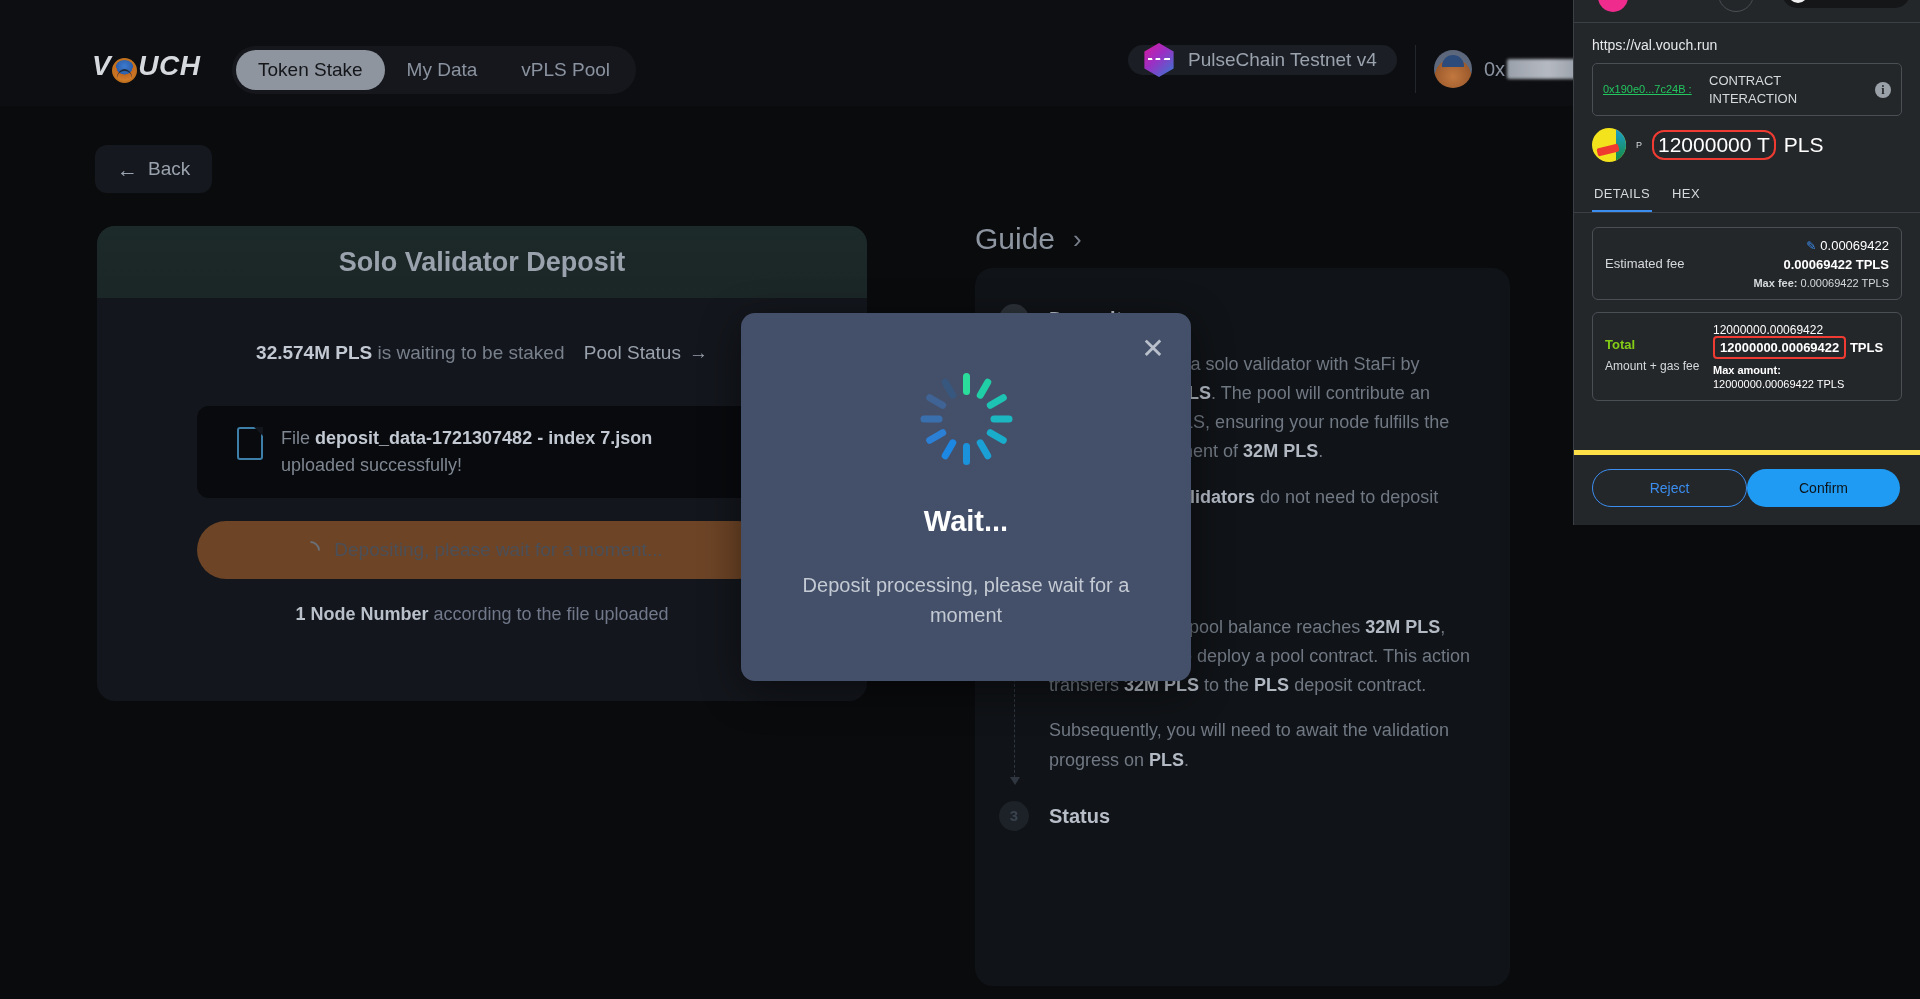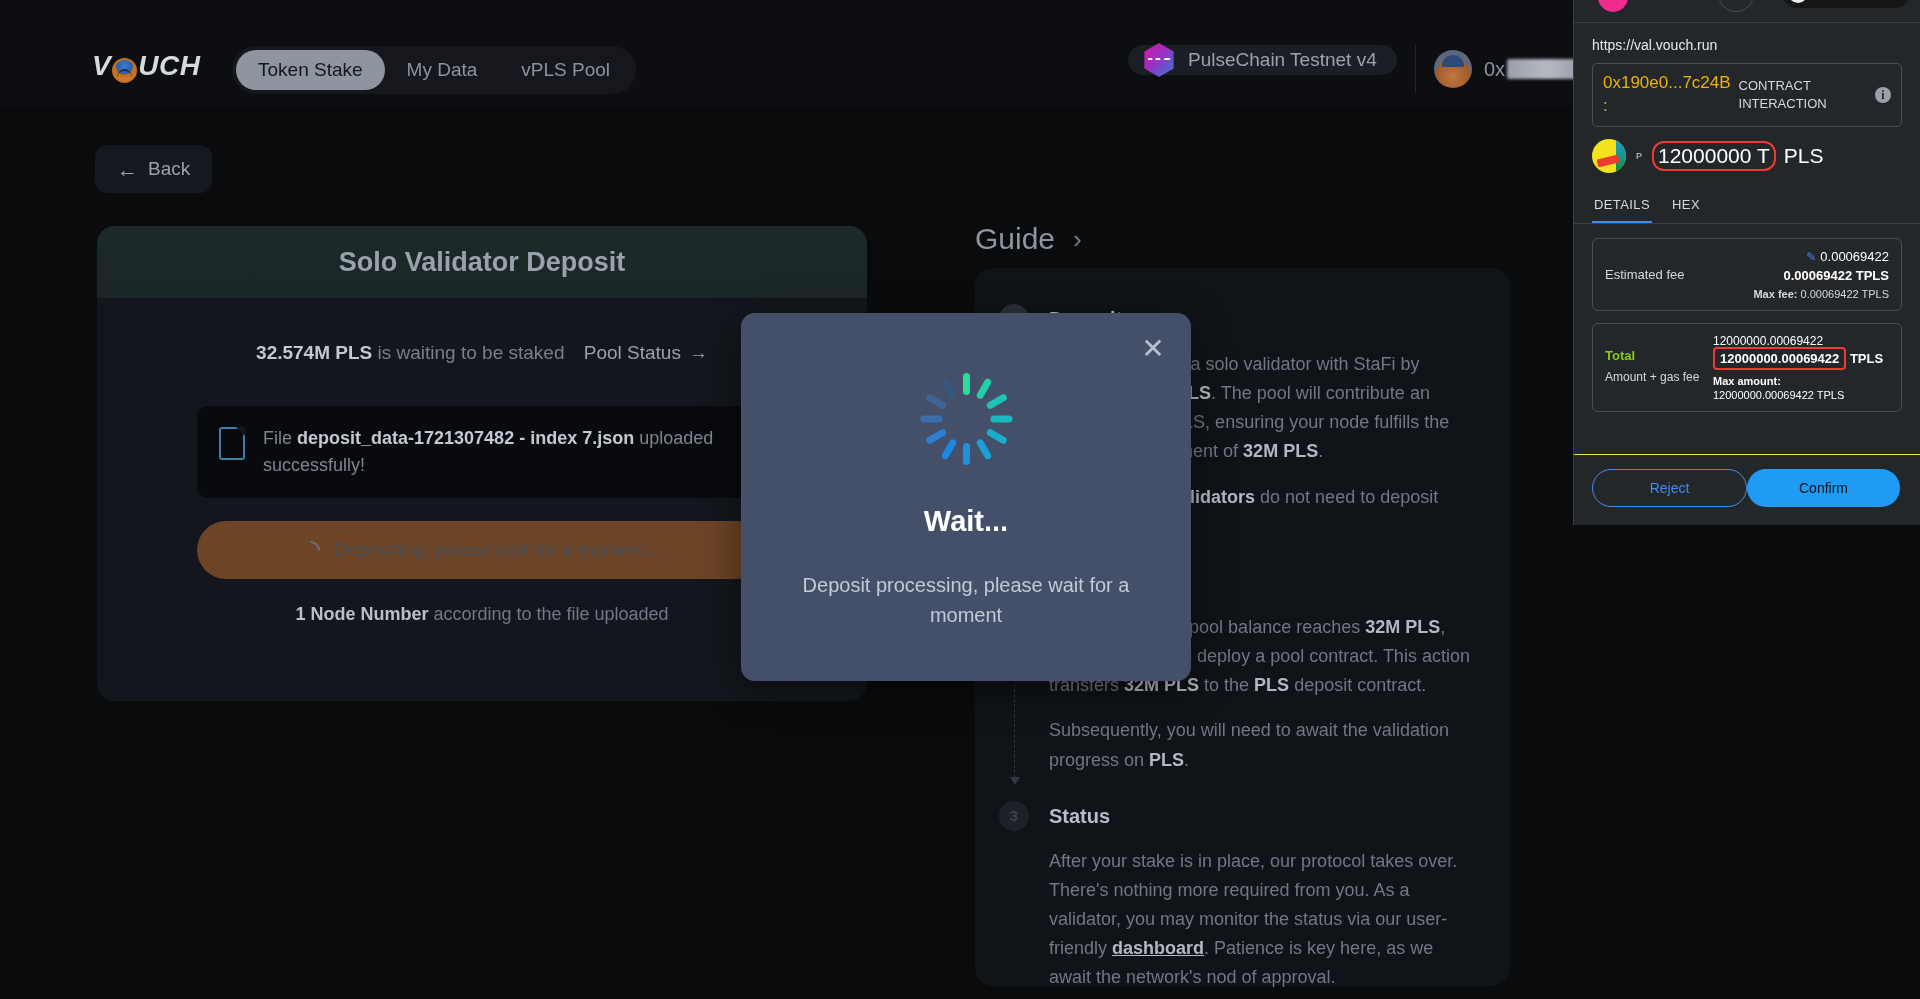--- a/index.html
+++ b/index.html
@@ -118,21 +118,21 @@
     margin-top: 44px; text-align: center; font-size: 19px; color: #78808c;
   }
   .stake-status b { color: #c3c9d2; font-weight: bold; }
   .pool-status-link {
     color: #9aa2ad; margin-left: 14px; cursor: pointer;
     display: inline-flex; align-items: center; gap: 8px;
   }
 
   .file-banner {
     margin: 42px 100px 0 100px; background: #080a0d; border-radius: 12px;
-    padding: 19px 22px; display: flex; align-items: flex-start; gap: 18px;
+    padding: 19px 40px; display: flex; align-items: flex-start; gap: 18px;
     min-height: 72px;
   }
   .file-icon {
     width: 26px; height: 33px; flex: 0 0 26px; margin-top: 2px;
     border: 2px solid #3d7fa8; border-radius: 3px;
     position: relative;
   }
   .file-icon::after {
     content: ""; position: absolute; right: -2px; top: -2px;
     border-width: 0 9px 9px 0; border-style: solid;
@@ -251,21 +251,21 @@
     content: ""; position: absolute; left: 6px; top: 5px;
     width: 20px; height: 20px; border-radius: 50%; background: #f0f0f0;
   }
   .mm-body { padding: 14px 18px 0 18px; }
   .mm-origin { font-size: 14px; color: #e7e9ea; margin-bottom: 10px; }
   .mm-contract-box {
     border: 1px solid #4a4f55; border-radius: 5px;
     padding: 8px 10px; display: flex; align-items: center; gap: 8px;
     margin-bottom: 12px;
   }
-  .mm-contract-addr { font-size: 17px; color: #eab308; flex: 0 0 98px; line-height: 1.35; }
+  .mm-contract-addr { font-size: 11px; color: #22c55e; flex: 0 0 98px; line-height: 1.35; text-decoration: underline; }
   .mm-contract-type { font-size: 13px; color: #d6d9dc; flex: 1; line-height: 1.35; }
   .mm-info-icon {
     width: 16px; height: 16px; border-radius: 50%; background: #9ba1a8;
     color: #24272a; font-size: 12px; font-weight: bold; line-height: 16px;
     text-align: center; flex: 0 0 16px; cursor: pointer;
     font-family: "Liberation Serif", serif;
   }
   .mm-amount-row {
     display: flex; align-items: center; gap: 10px; margin-bottom: 16px;
   }
@@ -321,21 +321,21 @@
   .mm-total-main {
     font-size: 13px; font-weight: bold; color: #ffffff; margin-bottom: 9px;
   }
   .mm-total-main .boxed {
     border: 2px solid #ef3b32; border-radius: 4px; padding: 2px 5px;
   }
   .mm-total-maxlabel { font-size: 11px; font-weight: bold; color: #ffffff; }
   .mm-total-maxval { font-size: 11px; color: #ffffff; margin-top: 2px; }
   .mm-footer {
     position: absolute; left: 0; bottom: 0; width: 100%;
-    border-top: 1px solid #fde047; padding: 14px 20px 18px 18px;
+    border-top: 5px solid #fde047; padding: 14px 20px 18px 18px;
     display: flex; gap: 0;
   }
   .mm-btn {
     flex: 1; height: 38px; border-radius: 19px; font-size: 14px;
     cursor: pointer; font-family: "Liberation Sans", sans-serif;
   }
   .mm-btn-reject { background: transparent; border: 1px solid #3b8df0; color: #3b8df0; }
   .mm-btn-confirm { background: #1f9bf4; border: none; color: #0c1418; }
 </style>
 </head>
@@ -433,21 +433,20 @@
       <div class="step-para">Subsequently, you will need to await the validation progress on <b>PLS</b>.</div>
     </div>
   </div>
 
   <div class="guide-step">
     <div class="step-rail">
       <div class="step-bullet muted">3</div>
     </div>
     <div class="step-body">
       <div class="step-title">Status</div>
-      <div class="step-para">After your stake is in place, our protocol takes over. There's nothing more required from you. As a validator, you may monitor the status via our user-friendly <u>dashboard</u>. Patience is key here, as we await the network's nod of approval.</div>
     </div>
   </div>
 
 </div>
 
 <div class="wait-modal">
   <button class="modal-close">✕</button>
   <div class="loader" id="loader">
       <i style="transform: rotate(0deg); background: rgb(43, 221, 155);"></i>
       <i style="transform: rotate(30deg); background: rgb(32, 207, 166);"></i>

